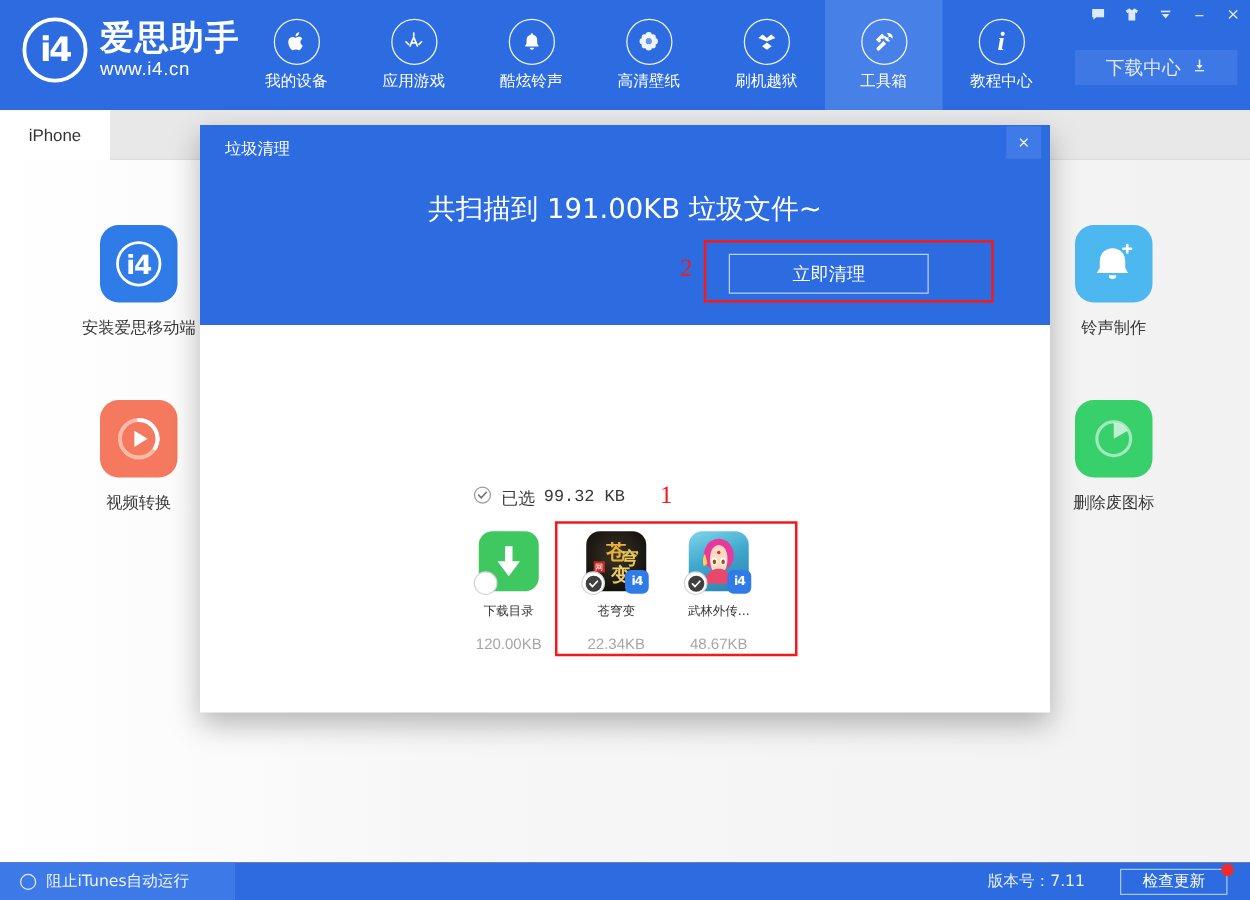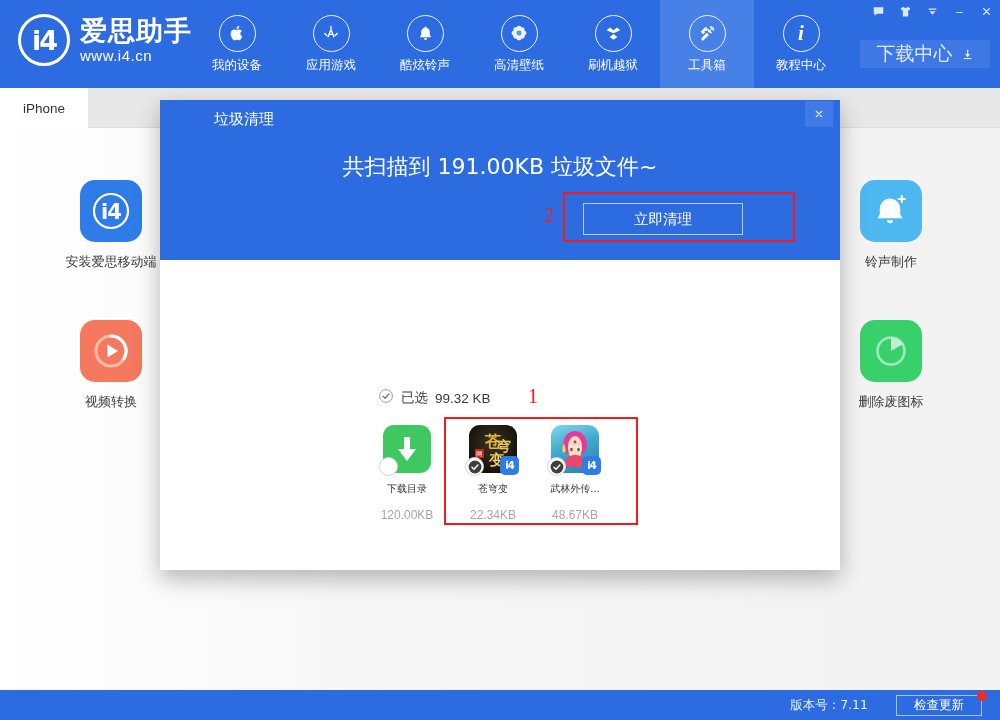--- a/index.html
+++ b/index.html
@@ -76,21 +76,21 @@
     width: 27px; display: flex; align-items: center; justify-content: center;
     color: #dce8fb; cursor: pointer;
   }
 
   .dl-center {
     position: absolute; right: 10px; top: 40px;
     width: 130px; height: 28px;
     background: #3d78e5;
     display: flex; align-items: center; justify-content: center;
     gap: 8px; cursor: pointer;
-    color: #dfe9fb; font-size: 19px;
+    color: #dfe9fb; font-size: 15px;
     font-family: "DejaVu Sans", sans-serif;
   }
 
   
   .tabbar {
     position: absolute; left: 0; top: 88px;
     width: 1000px; height: 40px;
     background: #e8e8e8;
     border-bottom: 1px solid #dcdcdc;
   }
@@ -132,23 +132,22 @@
     background: #ffffff;
     box-shadow: 0 9px 22px rgba(0,0,0,0.28);
   }
   .dlg-top {
     position: relative;
     width: 680px; height: 160px;
     background: #2d6ce0;
   }
   .dlg-title {
     position: absolute; left: 20px; top: 10px;
-    color: #ffffff; font-size: 15px;
+    color: #ffffff; font-size: 13px;
     font-family: Liberation Serif, serif;
-    margin-left: 34px;
   }
   .dlg-close {
     position: absolute; right: 7px; top: 1px;
     width: 28px; height: 26px;
     background: #3f7ae6;
     display: flex; align-items: center; justify-content: center;
     color: #eaf1fd; cursor: pointer;
   }
   .dlg-headline {
     position: absolute; left: 0; top: 52px; width: 680px;
@@ -175,21 +174,21 @@
     color: #f21a1a; font-size: 20px;
     font-family: "Liberation Serif", serif;
   }
   .mark-2 { left: 384px; top: 104px; }
   .mark-1 { left: 368px; top: 285px; }
 
   .sel-row {
     position: absolute; left: 218px; top: 288px;
     display: flex; align-items: center; gap: 7px;
   }
-  .sel-txt { font-size: 13.5px; color: #3a3a3a; font-family:Liberation Sans, sans-serif; }
+  .sel-txt { font-size: 13.5px; color: #3a3a3a; font-family:Liberation Mono, monospace; }
 
   .files-red {
     position: absolute; left: 284px; top: 317px;
     width: 194px; height: 108px;
     border: 2px solid #f21a1a;
   }
   .file-item {
     position: absolute;
     width: 82px;
     display: flex; flex-direction: column; align-items: center;
@@ -545,20 +544,24 @@
           <span>i4</span>
         </div>
       </div>
       <div class="file-name">武林外传...</div>
       <div class="file-size">48.67KB</div>
     </div>
 
   </div>
 
   <div class="statusbar">
+    <div class="sb-left">
+      <div class="sb-ring"></div>
+      <span class="sb-txt">阻止iTunes自动运行</span>
+    </div>
     <div class="sb-ver">版本号：7.11</div>
     <div class="sb-upd">
       <span>检查更新</span>
     </div>
     <div class="sb-dot"></div>
   </div>
 
 </div>
 
 </body></html>

